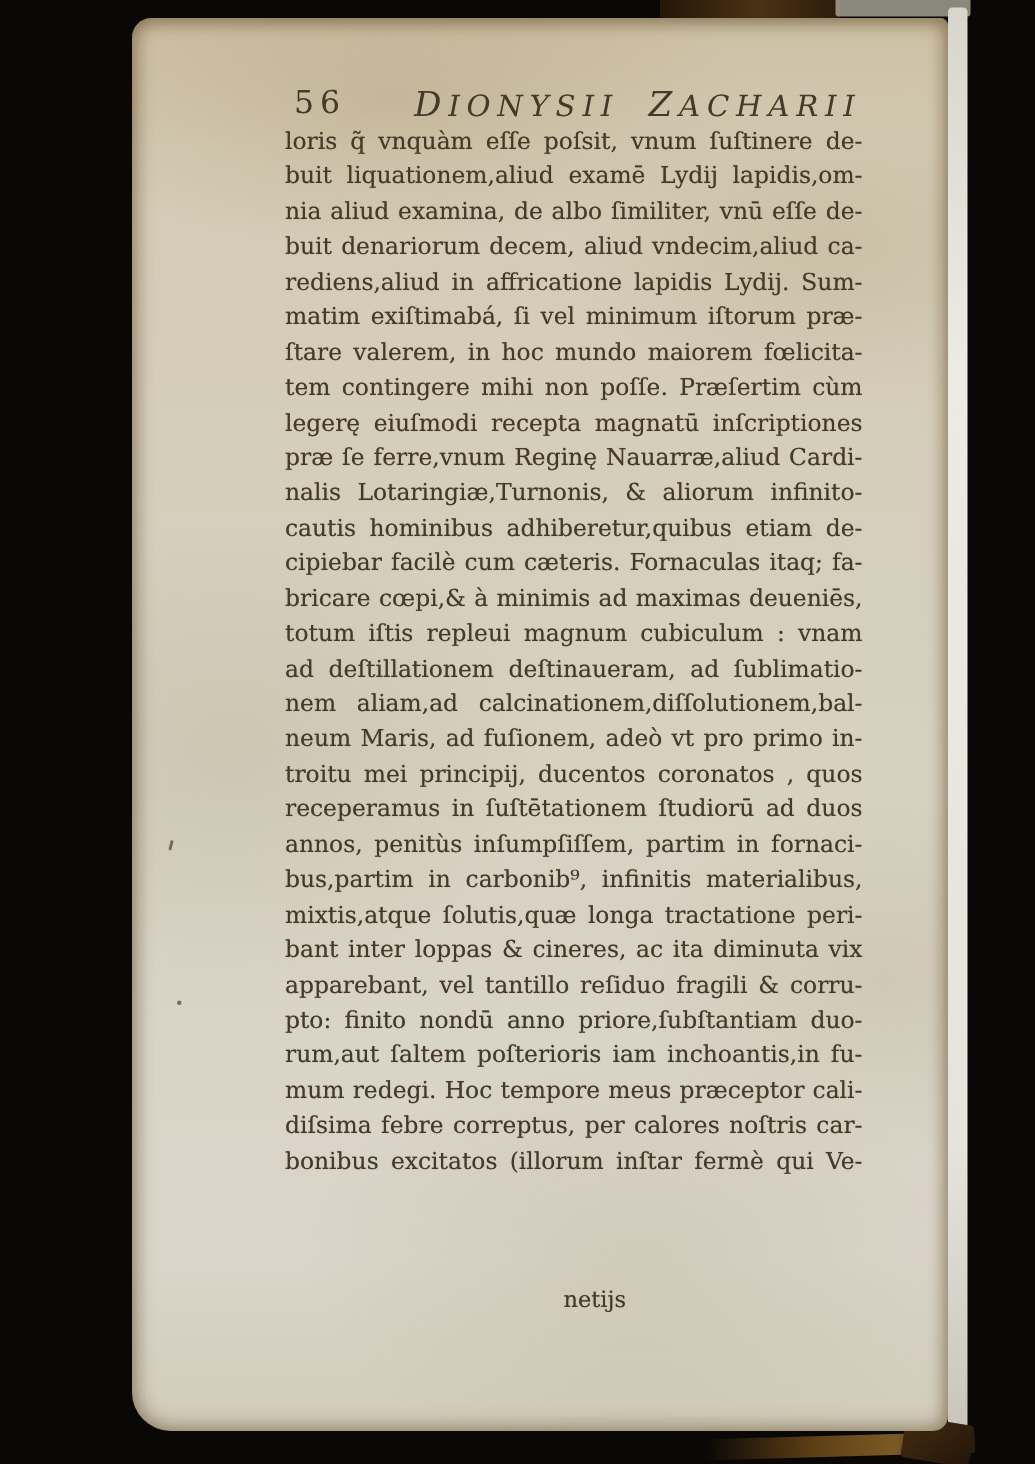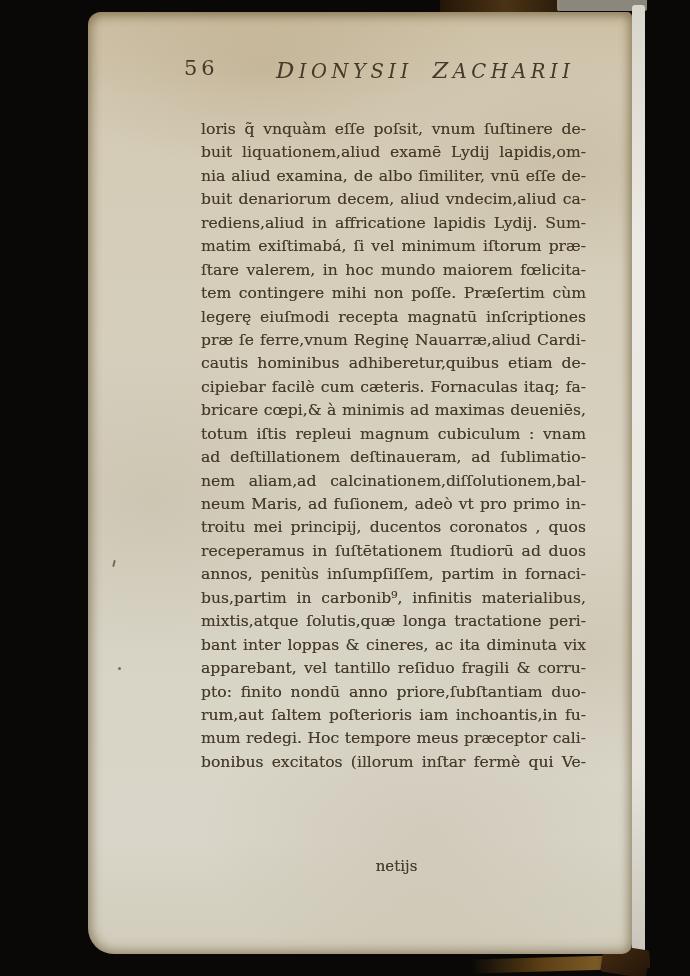--- a/index.html
+++ b/index.html
@@ -62,36 +62,35 @@
       linear-gradient(180deg, var(--paper-top) 0%, #d4cbb5 9%, var(--paper) 40%, #d8d4c6 72%, #d9d5c8 88%, #d1ccba 100%);
     border-radius: 13px 5px 10px 26px;
     box-shadow:
       inset 0 6px 9px  rgba(95,75,40,.30),
       inset 0 -6px 11px rgba(95,75,40,.22),
       inset 6px 0 10px rgba(95,75,40,.22),
       inset -5px 0 9px rgba(110,85,45,.26);
   }
 
   .page-number {
-    position: absolute; left: 96px; top: 44px;
+    position: absolute; left: 108px; top: 44px;
     font-size: 21px; letter-spacing: 4px; color: var(--ink);
   }
   .running-header {
     position: absolute; left: 188px; top: 45px;
     font-size: 19.5px; letter-spacing: 4.5px; word-spacing: 9px; color: var(--ink);
     white-space: nowrap;
   }
   .running-header .hw { display: inline-block; font-style: italic; }
   .running-header .hw::first-letter { font-size: 117%; }
 
   .page-text {
-    position: absolute; left: 113px; top: 71px; width: 385px;
+    position: absolute; left: 102px; top: 71px; width: 385px;
     font-size: 15.6px; line-height: 23.45px; color: var(--ink);
     text-shadow: 0 0 0.5px rgba(62,48,28,.55);
-    margin-top: 35px;
   }
   .page-text .line {
     height: 23.45px; white-space: nowrap;
     text-align: justify; text-align-last: justify;
   }
   .catchword {
     position: absolute; left: 102px; top: 845px; width: 413px;
     font-size: 15px; color: var(--ink); text-align: center;
     text-shadow: 0 0 0.5px rgba(62,48,28,.55);
   }
@@ -125,37 +124,39 @@
         <div class="line">loris q̃ vnquàm eſſe poſsit, vnum ſuſtinere de-</div>
         <div class="line">buit liquationem,aliud examē Lydij lapidis,om-</div>
         <div class="line">nia aliud examina, de albo ſimiliter, vnū eſſe de-</div>
         <div class="line">buit denariorum decem, aliud vndecim,aliud ca-</div>
         <div class="line">rediens,aliud in affricatione lapidis Lydij. Sum-</div>
         <div class="line">matim exiſtimabá, ſi vel minimum iſtorum præ-</div>
         <div class="line">ſtare valerem, in hoc mundo maiorem fœlicita-</div>
         <div class="line">tem contingere mihi non poſſe. Præſertim cùm</div>
         <div class="line">legerę eiuſmodi recepta magnatū inſcriptiones</div>
         <div class="line">præ ſe ferre,vnum Reginę Nauarræ,aliud Cardi-</div>
+        <div class="line">nalis Lotaringiæ,Turnonis, &amp; aliorum infinito-</div>
         <div class="line">cautis hominibus adhiberetur,quibus etiam de-</div>
         <div class="line">cipiebar facilè cum cæteris. Fornaculas itaq; fa-</div>
         <div class="line">bricare cœpi,&amp; à minimis ad maximas deueniēs,</div>
         <div class="line">totum iſtis repleui magnum cubiculum : vnam</div>
         <div class="line">ad deſtillationem deſtinaueram, ad ſublimatio-</div>
         <div class="line">nem aliam,ad calcinationem,diſſolutionem,bal-</div>
         <div class="line">neum Maris, ad fuſionem, adeò vt pro primo in-</div>
         <div class="line">troitu mei principij, ducentos coronatos , quos</div>
         <div class="line">receperamus in ſuſtētationem ſtudiorū ad duos</div>
         <div class="line">annos, penitùs inſumpſiſſem, partim in fornaci-</div>
         <div class="line">bus,partim in carbonib⁹, infinitis materialibus,</div>
         <div class="line">mixtis,atque ſolutis,quæ longa tractatione peri-</div>
         <div class="line">bant inter loppas &amp; cineres, ac ita diminuta vix</div>
         <div class="line">apparebant, vel tantillo reſiduo fragili &amp; corru-</div>
         <div class="line">pto: finito nondū anno priore,ſubſtantiam duo-</div>
         <div class="line">rum,aut ſaltem poſterioris iam inchoantis,in fu-</div>
         <div class="line">mum redegi. Hoc tempore meus præceptor cali-</div>
+        <div class="line">diſsima febre correptus, per calores noſtris car-</div>
         <div class="line">bonibus excitatos (illorum inſtar fermè qui Ve-</div>
       </div>
 
     <div class="catchword">netijs</div>
 
     <div class="ink-speck speck-a"></div>
     <div class="ink-speck speck-b"></div>
   </div>
 
 </div>

